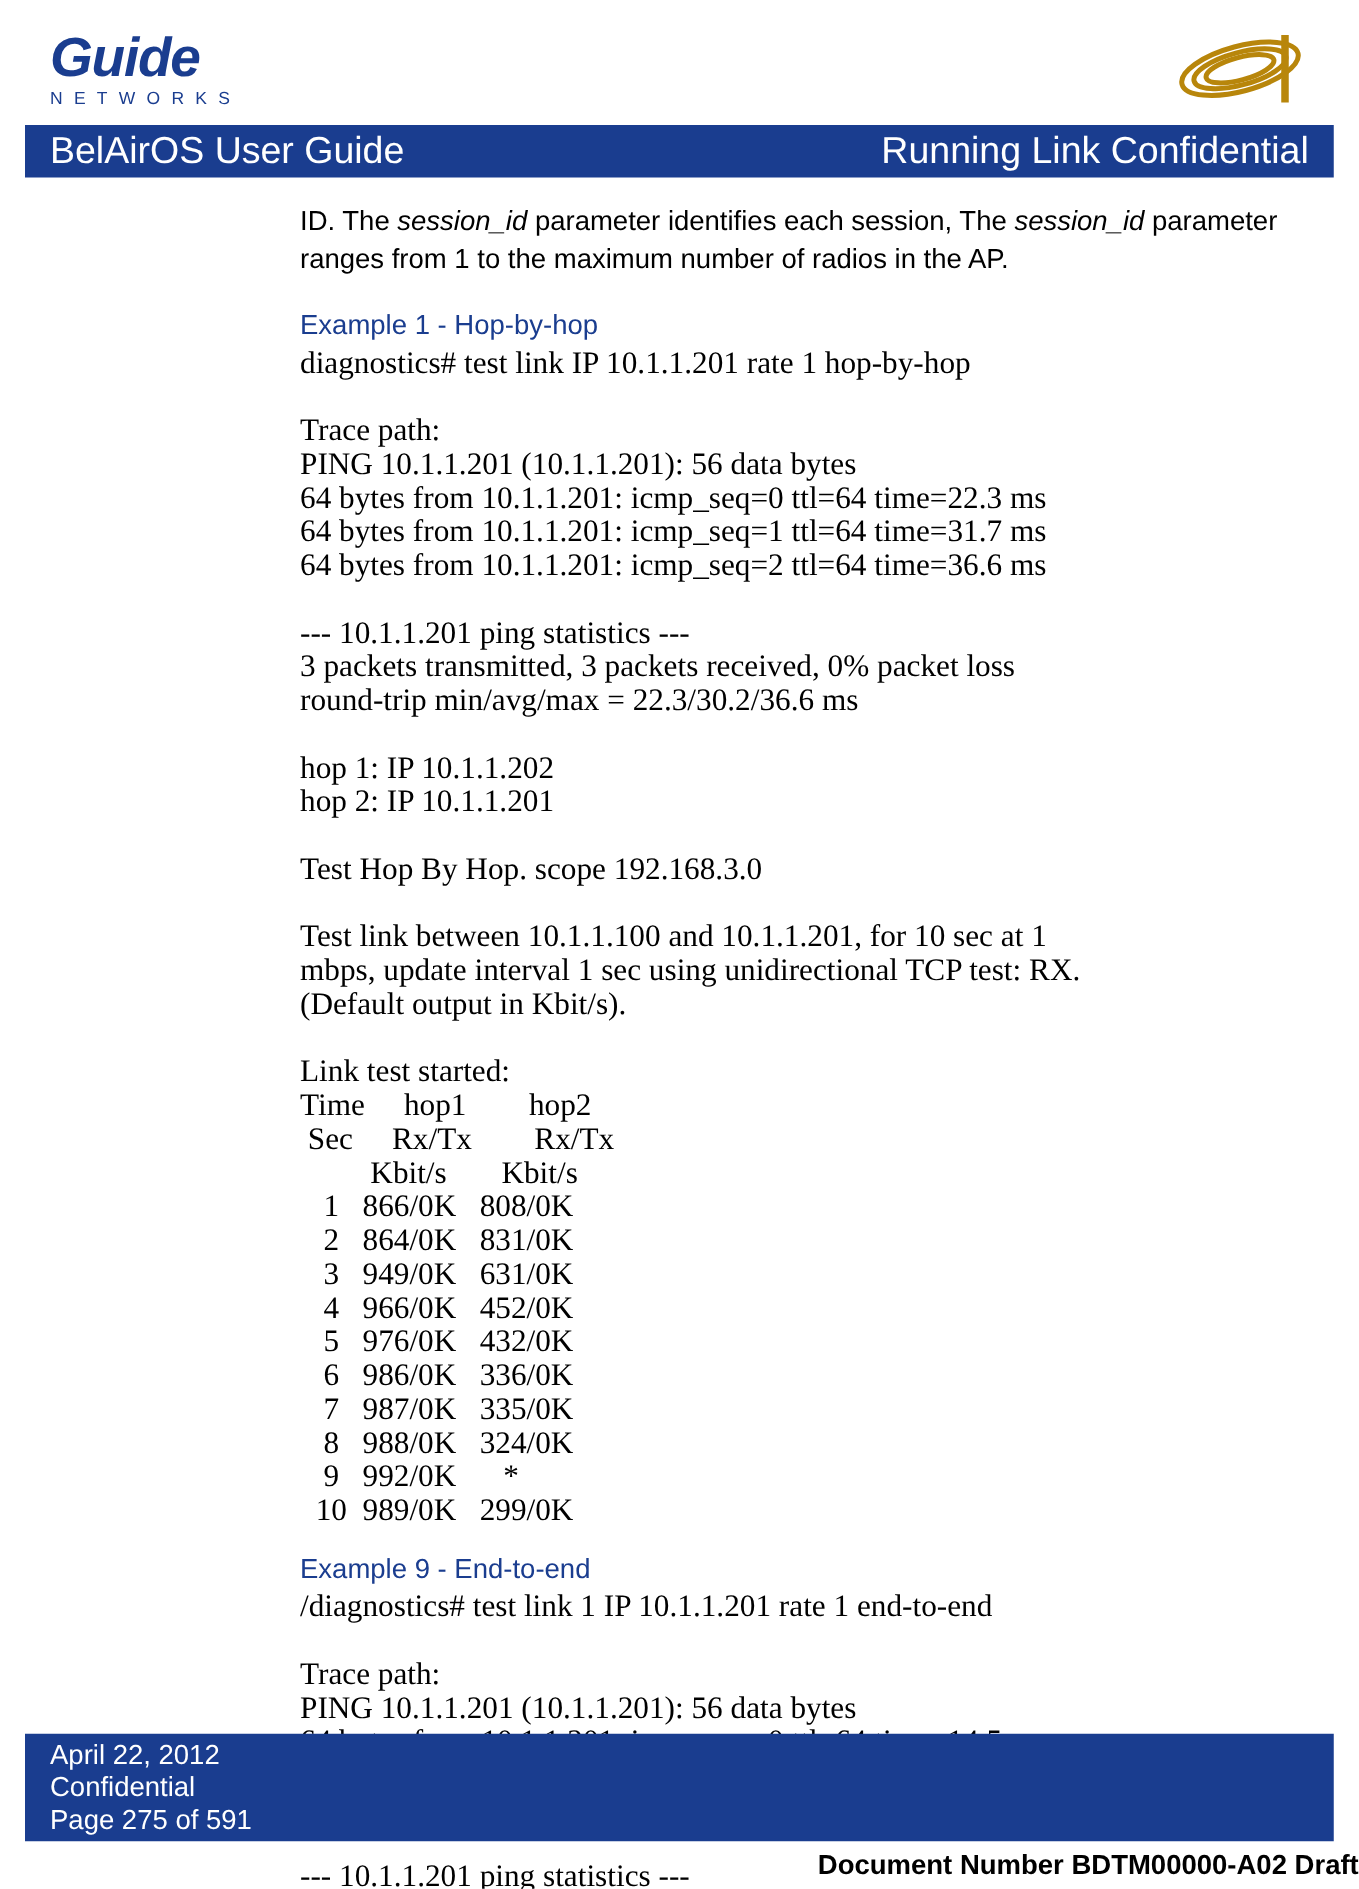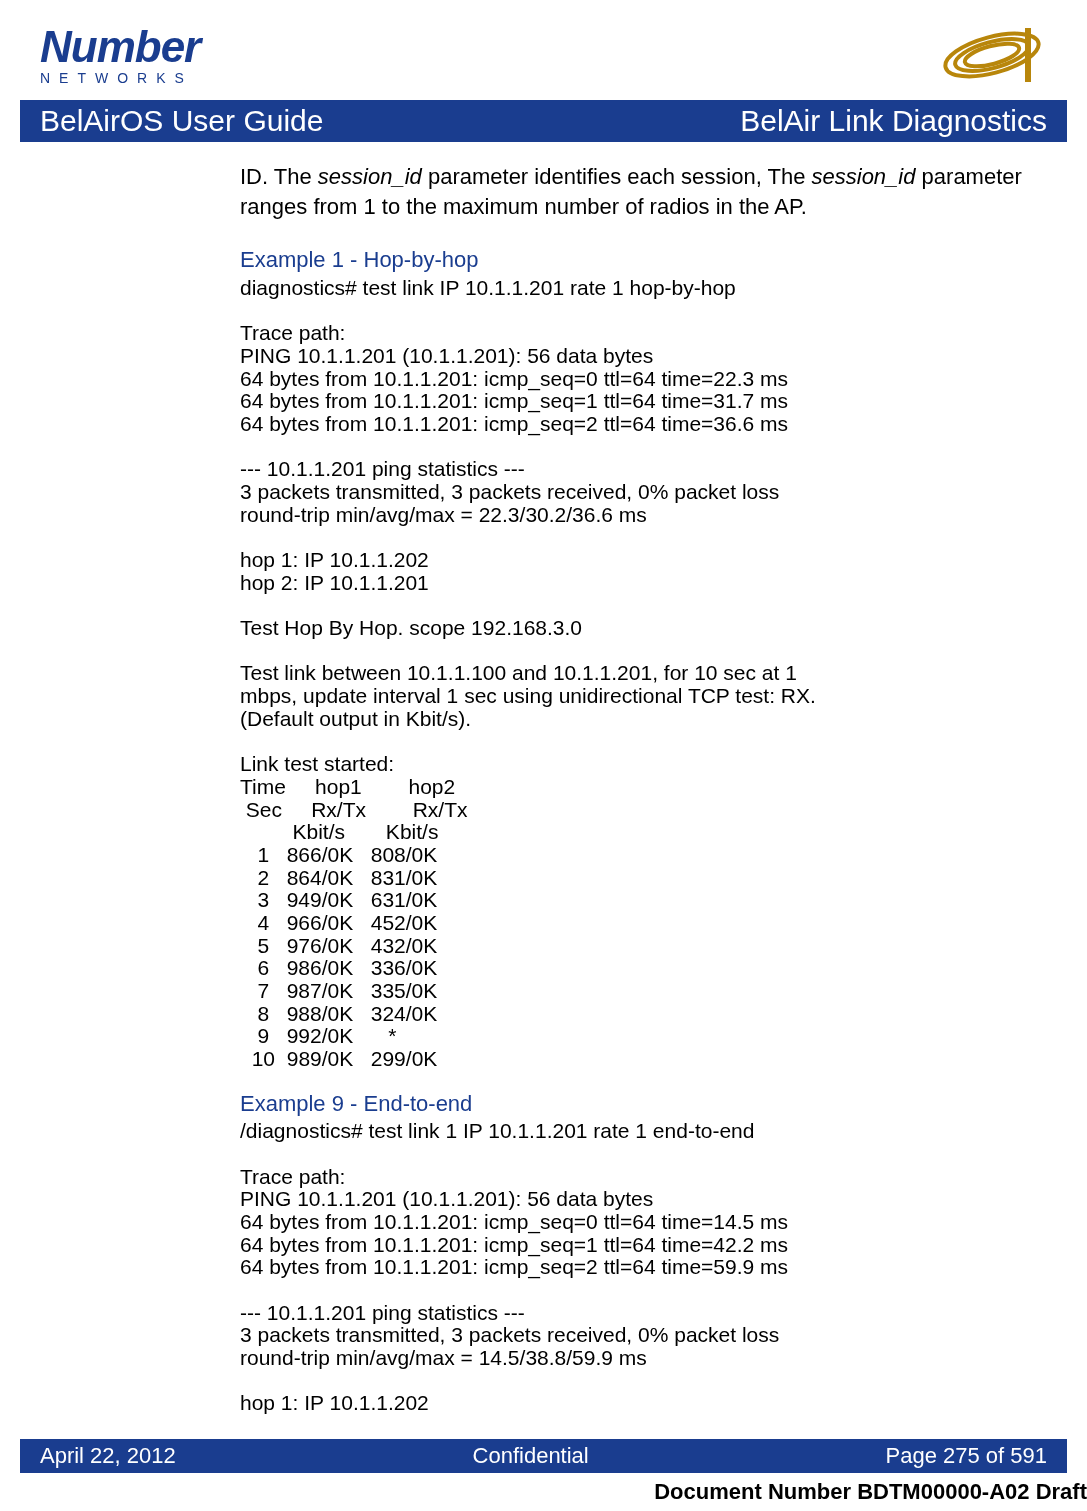--- a/index.html
+++ b/index.html
@@ -60,74 +60,75 @@
     margin-bottom: 24px;
   }
   .body-text em { font-style: italic; }
   .example-heading {
     color: #1a3d8f;
     font-weight: 400;
     font-size: 22px;
     margin: 8px 0 2px 0;
   }
   pre.code {
-    font-family: Liberation Sans, sans-serif;
-    font-size: 21px;
+    font-family: Liberation Serif, serif;
+    font-size: 25px;
     line-height: 1.08;
     white-space: pre;
     margin: 0 0 18px 0;
   }
   .footer-bar {
     position: absolute;
     left: 20px;
     right: 20px;
     bottom: 38px;
     background: #1a3d8f;
     color: #fff;
     display: flex;
     justify-content: space-between;
     padding: 4px 20px;
     font-size: 22px;
+    flex-direction: column;
   }
   .doc-number {
     position: absolute;
     left: 0;
     right: 0;
     bottom: 6px;
     text-align: right;
     font-size: 22px;
     font-weight: 700;
     color: #000;
   }
 </style>
 </head>
 <body>
 
 <div class="page">
 
   <div class="header">
     <div class="logo-brand">
-      <span class="logo-main">Number</span>
+      <span class="logo-main">Guide</span>
       <span class="logo-sub">NETWORKS</span>
     </div>
     <div class="logo-swoosh">
       <svg width="110" height="70" viewBox="0 0 110 70">
         <g fill="none" stroke="#b8860b" stroke-width="4">
           <ellipse cx="55" cy="35" rx="48" ry="18" transform="rotate(-15 55 35)"></ellipse>
           <ellipse cx="55" cy="35" rx="38" ry="13" transform="rotate(-15 55 35)"></ellipse>
           <ellipse cx="55" cy="35" rx="28" ry="9" transform="rotate(-15 55 35)"></ellipse>
         </g>
         <rect x="88" y="8" width="6" height="54" fill="#b8860b"></rect>
       </svg>
     </div>
   </div>
 
   <div class="title-bar">
     <span>BelAirOS User Guide</span>
-    <span>BelAir Link Diagnostics</span>
+    <span>Running Link Confidential</span>
   </div>
 
   <div class="content">
     <div class="body-text">
       <span>ID. The </span><em>session_id</em><span> parameter identifies each session, The </span><em>session_id</em><span> parameter ranges from 1 to the maximum number of radios in the AP.</span>
     </div>
 
     <div class="example-heading">Example 1 - Hop-by-hop</div>
     <pre class="code">diagnostics# test link IP 10.1.1.201 rate 1 hop-by-hop
 

